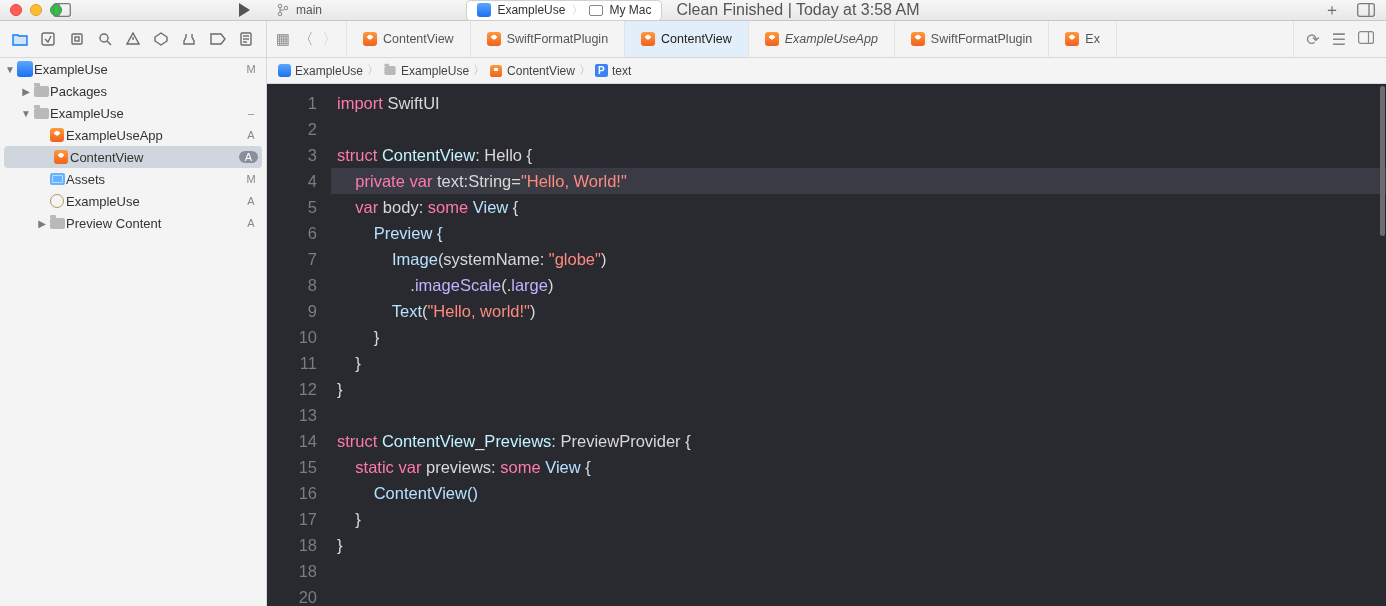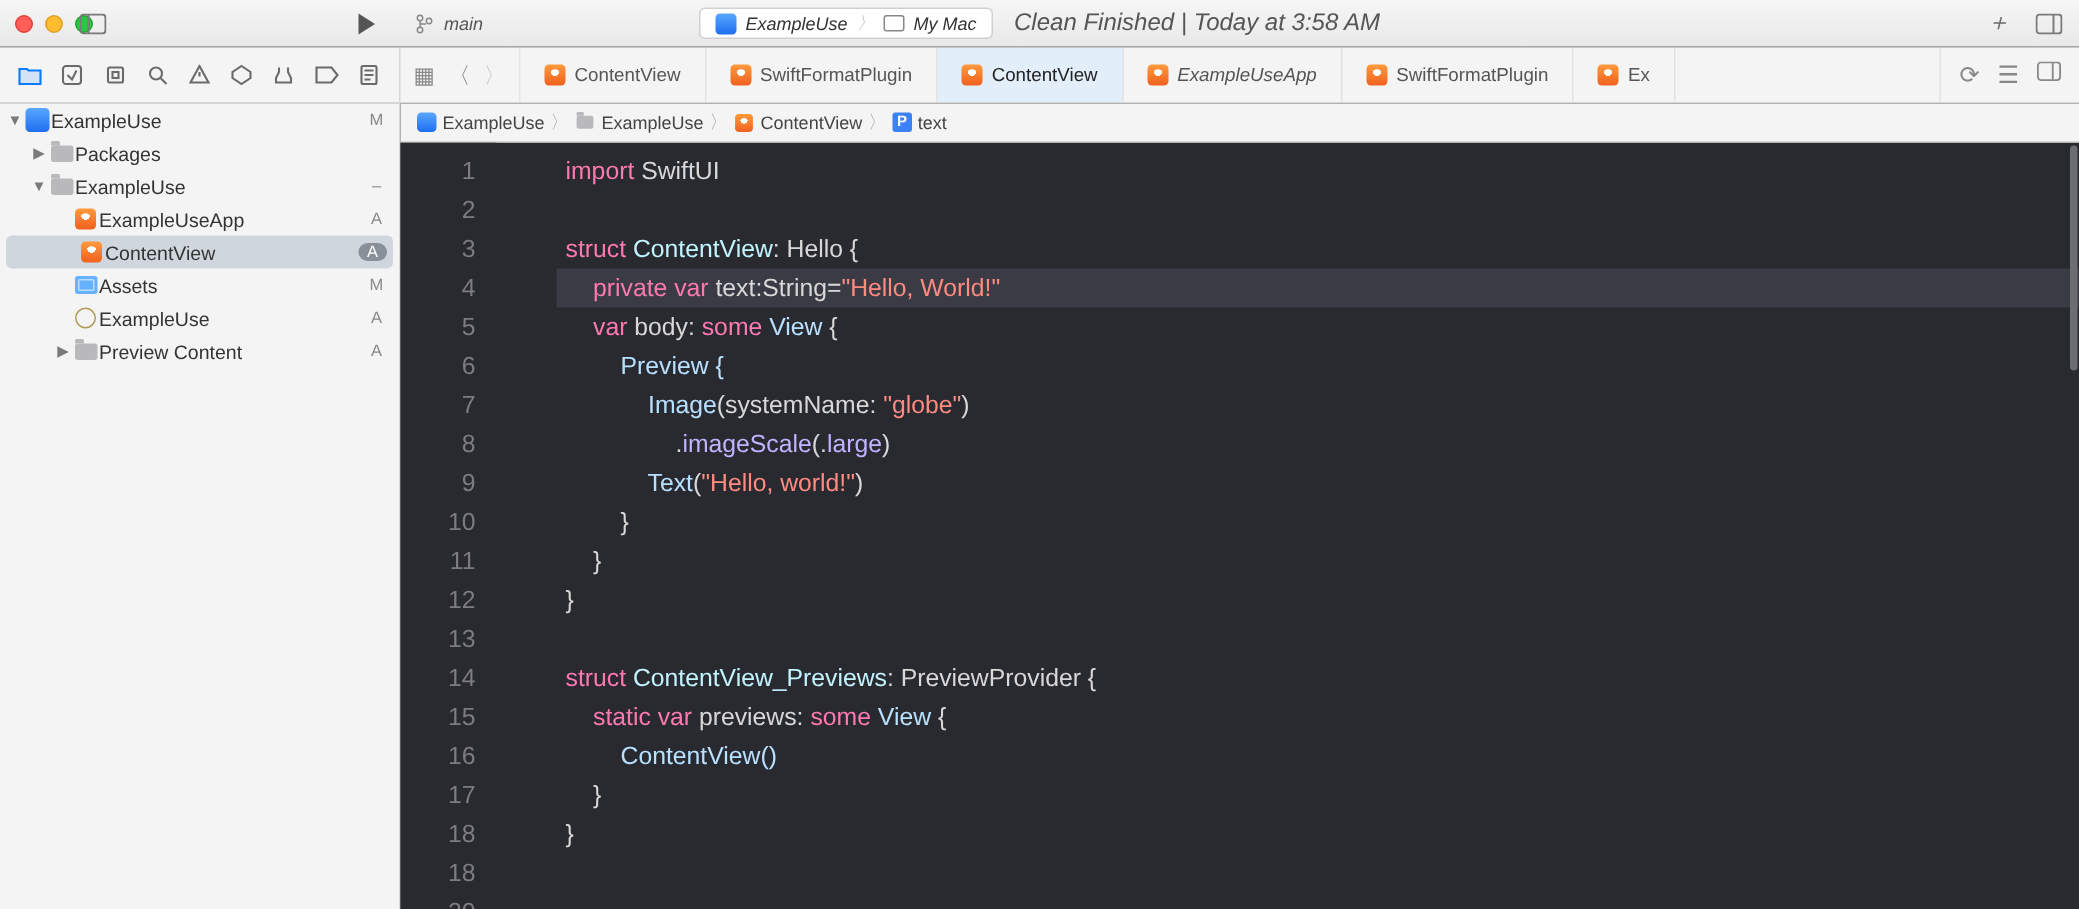--- a/index.html
+++ b/index.html
@@ -1,19 +1,19 @@
 <!DOCTYPE html>
 <html><head>
 <meta charset="utf-8">
 <style>
 * { margin: 0; padding: 0; box-sizing: border-box; font-family: -apple-system, "SF Pro", "Helvetica Neue", Arial, sans-serif; -webkit-font-smoothing: antialiased; }
 html, body { width: 1386px; height: 606px; overflow: hidden; background: #2a2a2c; }
 
 
-.titlebar { height: 32px; background: linear-gradient(#f6f6f6,#e8e8e8); border-bottom: 1px solid #c8c8c8; display: flex; align-items: center; position: relative; font-style: italic; }
+.titlebar { height: 21px; background: linear-gradient(#f6f6f6,#e8e8e8); border-bottom: 1px solid #c8c8c8; display: flex; align-items: center; position: relative; }
 .traffic { display: flex; gap: 8px; padding-left: 10px; align-items: center; height: 100%; }
 .traffic span { width: 12px; height: 12px; border-radius: 50%; display: inline-block; }
 .tl-close { background:#ff5f57; border:0.5px solid #e14039; }
 .tl-min { background:#febc2e; border:0.5px solid #dfa023; }
 .tl-max { background:#28c840; border:0.5px solid #1fa52f; }
 
 .tb-center { position:absolute; left:0; right:0; display:flex; justify-content:center; gap:14px; align-items:center; height:100%; pointer-events:none; }
 .scheme-pill { display:inline-flex; align-items:center; gap:6px; background:#fff; border:1px solid #d0d0d0; border-radius:4px; padding:1px 10px; font-size:12px; color:#333; pointer-events:auto; }
 .scheme-pill .sep { color:#bbb; }
 .app-icon { width:14px; height:14px; background:linear-gradient(#5aa7ff,#1d6ff0); border-radius:3px; display:inline-block; }
@@ -66,21 +66,21 @@
 
 .editor { flex:1; display:flex; flex-direction:column; background:#292a30; min-width:0; }
 .breadcrumb { height:26px; background:#f4f4f4; border-bottom:1px solid #d8d8d8; display:flex; align-items:center; gap:4px; padding:0 10px; font-size:12px; color:#444; }
 .breadcrumb .chev { color:#aaa; }
 .bc-icon { width:14px; height:14px; display:inline-flex; align-items:center; justify-content:center; }
 .bc-prop { width:13px; height:13px; background:#3b82f6; color:#fff; border-radius:2px; font-size:10px; font-weight:600; display:inline-flex; align-items:center; justify-content:center; }
 
 .code { flex:1; display:flex; font-family:"SF Mono",Menlo,Consolas,monospace; font-size:16.5px; line-height:26px; overflow:hidden; }
 .gutter { width:64px; text-align:right; color:#7c7c82; padding-right:14px; padding-top:6px; background:#292a30; }
 .gutter div { height:26px; }
-.src { flex:1; padding-top:6px; position:relative; color:#ccc;margin-left:40px; }
+.src { flex:1; padding-top:6px; position:relative; color:#ccc; }
 .src .ln { height:26px; white-space:pre; padding-left:6px; }
 .src .ln.hl { background:#3a3b44; }
 .tok-kw { color:#ff79b1; font-weight:500; }
 .tok-type { color:#b8e0ff; }
 .tok-typedef { color:#c2f4ff; }
 .tok-fn { color:#c2b2ff; }
 .tok-prop { color:#c2b2ff; }
 .tok-str { color:#ff8b80; }
 .tok-id { color:#d8d8d8; }
 .tok-pln { color:#d8d8d8; }

